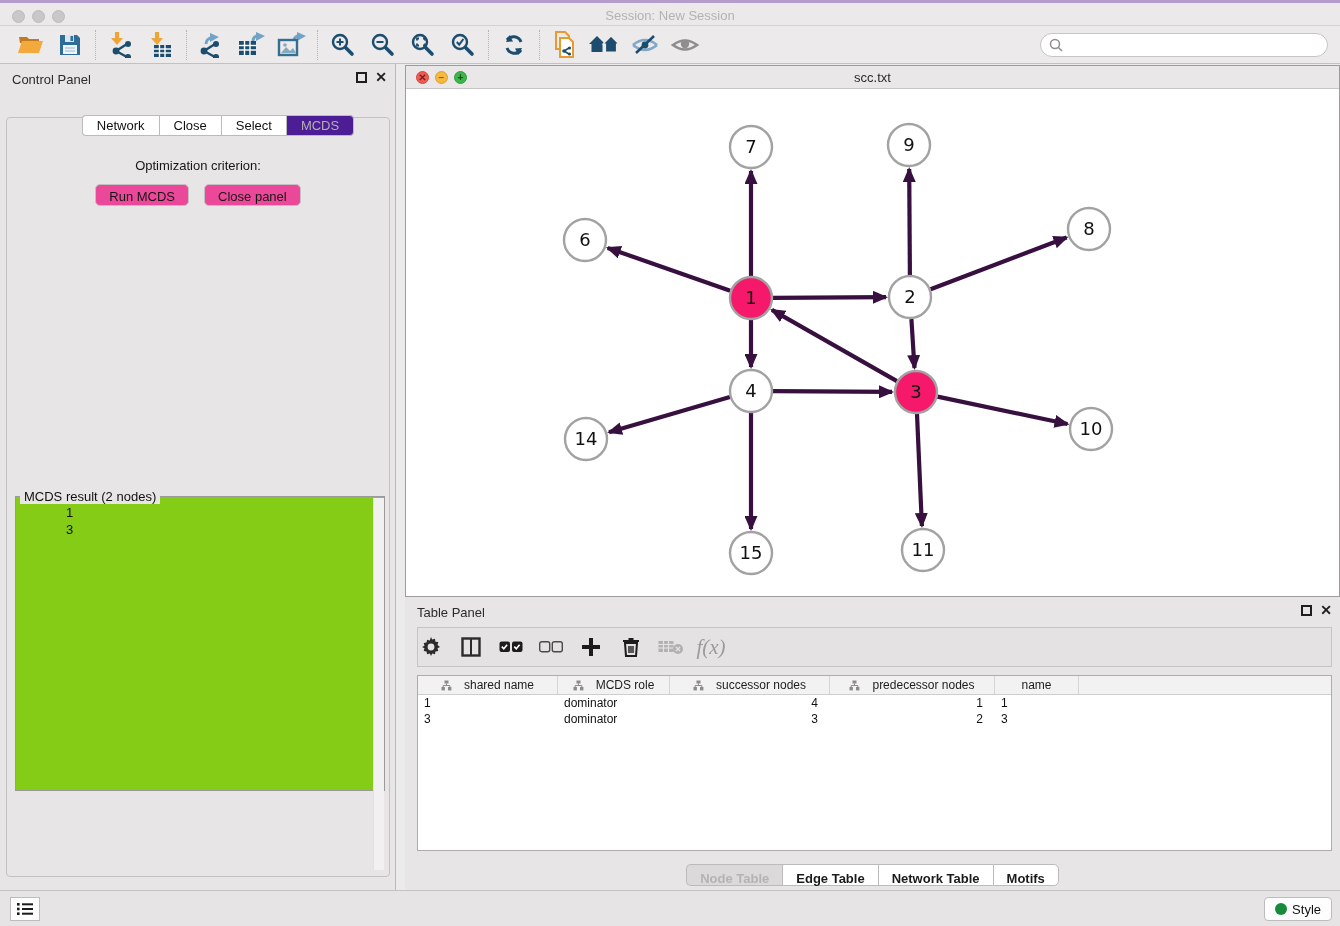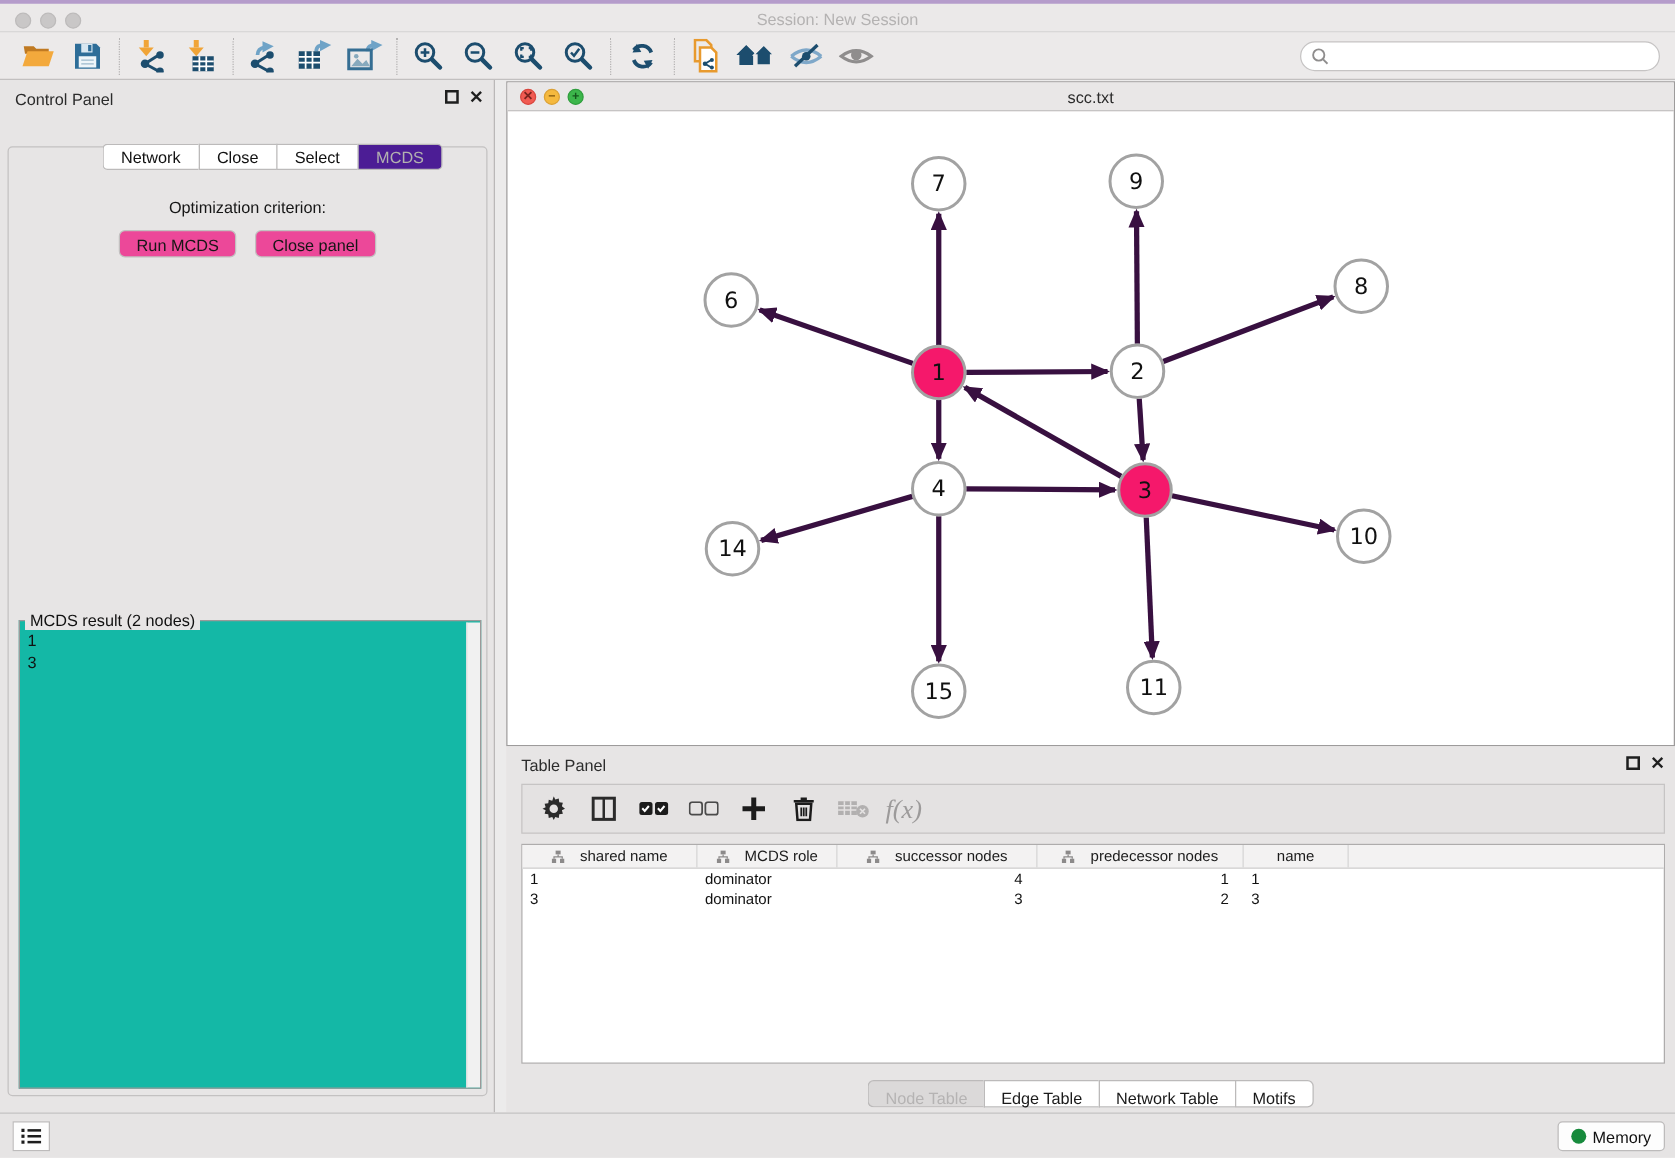--- a/index.html
+++ b/index.html
@@ -41,55 +41,55 @@
     border:1px solid #c3c1c1; border-radius:4px; }
   #opt-label { margin-top:40px; text-align:center; font-size:13px; color:#161616; }
   #criterion { position:relative; margin:9px auto 0; width:310px; height:23px; background:#fff;
     border:1px solid #c2c0c0; border-radius:4px; font-size:13px; color:#161616;
     display:flex; align-items:center; padding-left:10px; }
   #criterion .chev { position:absolute; right:6px; top:3px; }
   #cp-buttons { margin-top:11px; display:flex; justify-content:center; gap:15px; }
   .mac-btn { height:22px; padding:2px 13px 0; background:#ec4899; border:1px solid #c2c0c0; border-radius:5px;
     font-size:13px; color:#161616; }
 
-  #result-box { position:absolute; left:8px; top:378px; width:370px; height:375px;
-    background:#14b8a6; border:1px solid #9b9999; }
+  #result-box { position:absolute; left:8px; top:378px; width:370px; height:295px;
+    background:#84cc16; border:1px solid #9b9999;padding-left:44px; }
   #result-legend { position:absolute; left:4px; top:-8px; background:#e7e5e5; padding:0 4px;
     font-size:13px; color:#111; }
   #result-lines { padding:7px 6px; font-size:13px; color:#111; line-height:17px; }
   #result-scroll { position:absolute; right:0; top:1px; width:11px; height:372px; background:#f1f1f1; border-left:1px solid #e2e2e2; }
 
   
   #net-window { position:absolute; left:405px; top:65px; width:935px; height:532px;
     border:1px solid #9d9b9b; background:#fff; }
   #net-titlebar { position:relative; height:23px; background:#e9e7e7; border-bottom:1px solid #c6c4c4; }
   .light { position:absolute; top:5px; width:13px; height:13px; border-radius:50%; font-size:10px;
     line-height:12px; text-align:center; font-weight:bold; }
   #net-title { position:absolute; top:4px; width:100%; text-align:center; font-size:13px; color:#2c2c2c; }
   #graph-svg { display:block; }
 
   
   #table-panel { position:absolute; left:405px; top:597px; width:935px; height:293px; background:#e7e5e5; }
   #tp-toolbar { position:absolute; left:12px; right:8px; top:30px; height:40px;
-    border:1px solid #c6c4c4; background:#e4e2e2; display:flex; align-items:center; gap:14px; padding-left:12px; }
+    border:1px solid #c6c4c4; background:#e4e2e2; display:flex; align-items:center; gap:14px; padding-left:0; }
   .tp-icon { display:flex; align-items:center; justify-content:center; width:26px; height:26px; }
   #fx-icon { font-family:"Liberation Serif", serif; font-style:italic; font-size:21px; color:#9c9a9a; }
 
   #node-table { position:absolute; left:12px; right:8px; top:78px; height:176px; background:#fff;
     border:1px solid #aeacac; font-size:12px; }
   #nt-header { display:flex; height:19px; background:#f3f2f2; border-bottom:1px solid #cfcece; }
   .th { display:flex; align-items:center; justify-content:center; gap:12px; border-right:1px solid #d6d5d5;
     color:#1c1c1c; height:100%;text-align:right; }
   .tr { display:flex; height:16px; align-items:center; }
   .td { padding:0 6px; overflow:hidden; white-space:nowrap; color:#111; }
   .c0 { width:140px; } .c1 { width:112px; } .c2 { width:160px; } .c3 { width:165px; } .c4 { width:84px; }
   .num { text-align:right; padding-right:12px; }
 
   #tp-tabs { position:absolute; left:0; top:267px; width:100%; display:flex; justify-content:center; }
-  .tp-tab { height:22px; padding:6px 13px 0; font-size:13px; font-weight:normal; background:#fff;
+  .tp-tab { height:22px; padding:6px 13px 0; font-size:13px; font-weight:bold; background:#fff;
     border:1px solid #bcbaba; border-right:none; color:#1a1a1a; }
   .tp-tab:first-child { border-radius:5px 0 0 5px; }
   .tp-tab:last-child { border-right:1px solid #bcbaba; border-radius:0 5px 5px 0;text-align:right; }
   .tp-tab.sel { background:#dbd9d9; color:#b5b3b3; }
 
   
   #statusbar { position:absolute; left:0; top:890px; width:1340px; height:36px;
     background:#e6e4e4; border-top:1px solid #c4c2c2; }
   #list-btn { position:absolute; left:10px; top:6px; width:30px; height:24px; background:#fdfdfd;
     border:1px solid #bdbbbb; display:flex; align-items:center; justify-content:center; }
@@ -518,15 +518,15 @@
           <rect x="0" y="5.7" width="2.6" height="2.6"></rect>
           <rect x="0" y="10.4" width="2.6" height="2.6"></rect>
           <rect x="5" y="1.3" width="11" height="2"></rect>
           <rect x="5" y="6" width="11" height="2"></rect>
           <rect x="5" y="10.7" width="11" height="2"></rect>
         </g>
       </svg>
   </div>
   <div id="memory-btn">
     <span id="memory-dot"></span>
-    <span>Memory</span>
+    <span>Style</span>
   </div>
 </div>
 
 </body></html>

